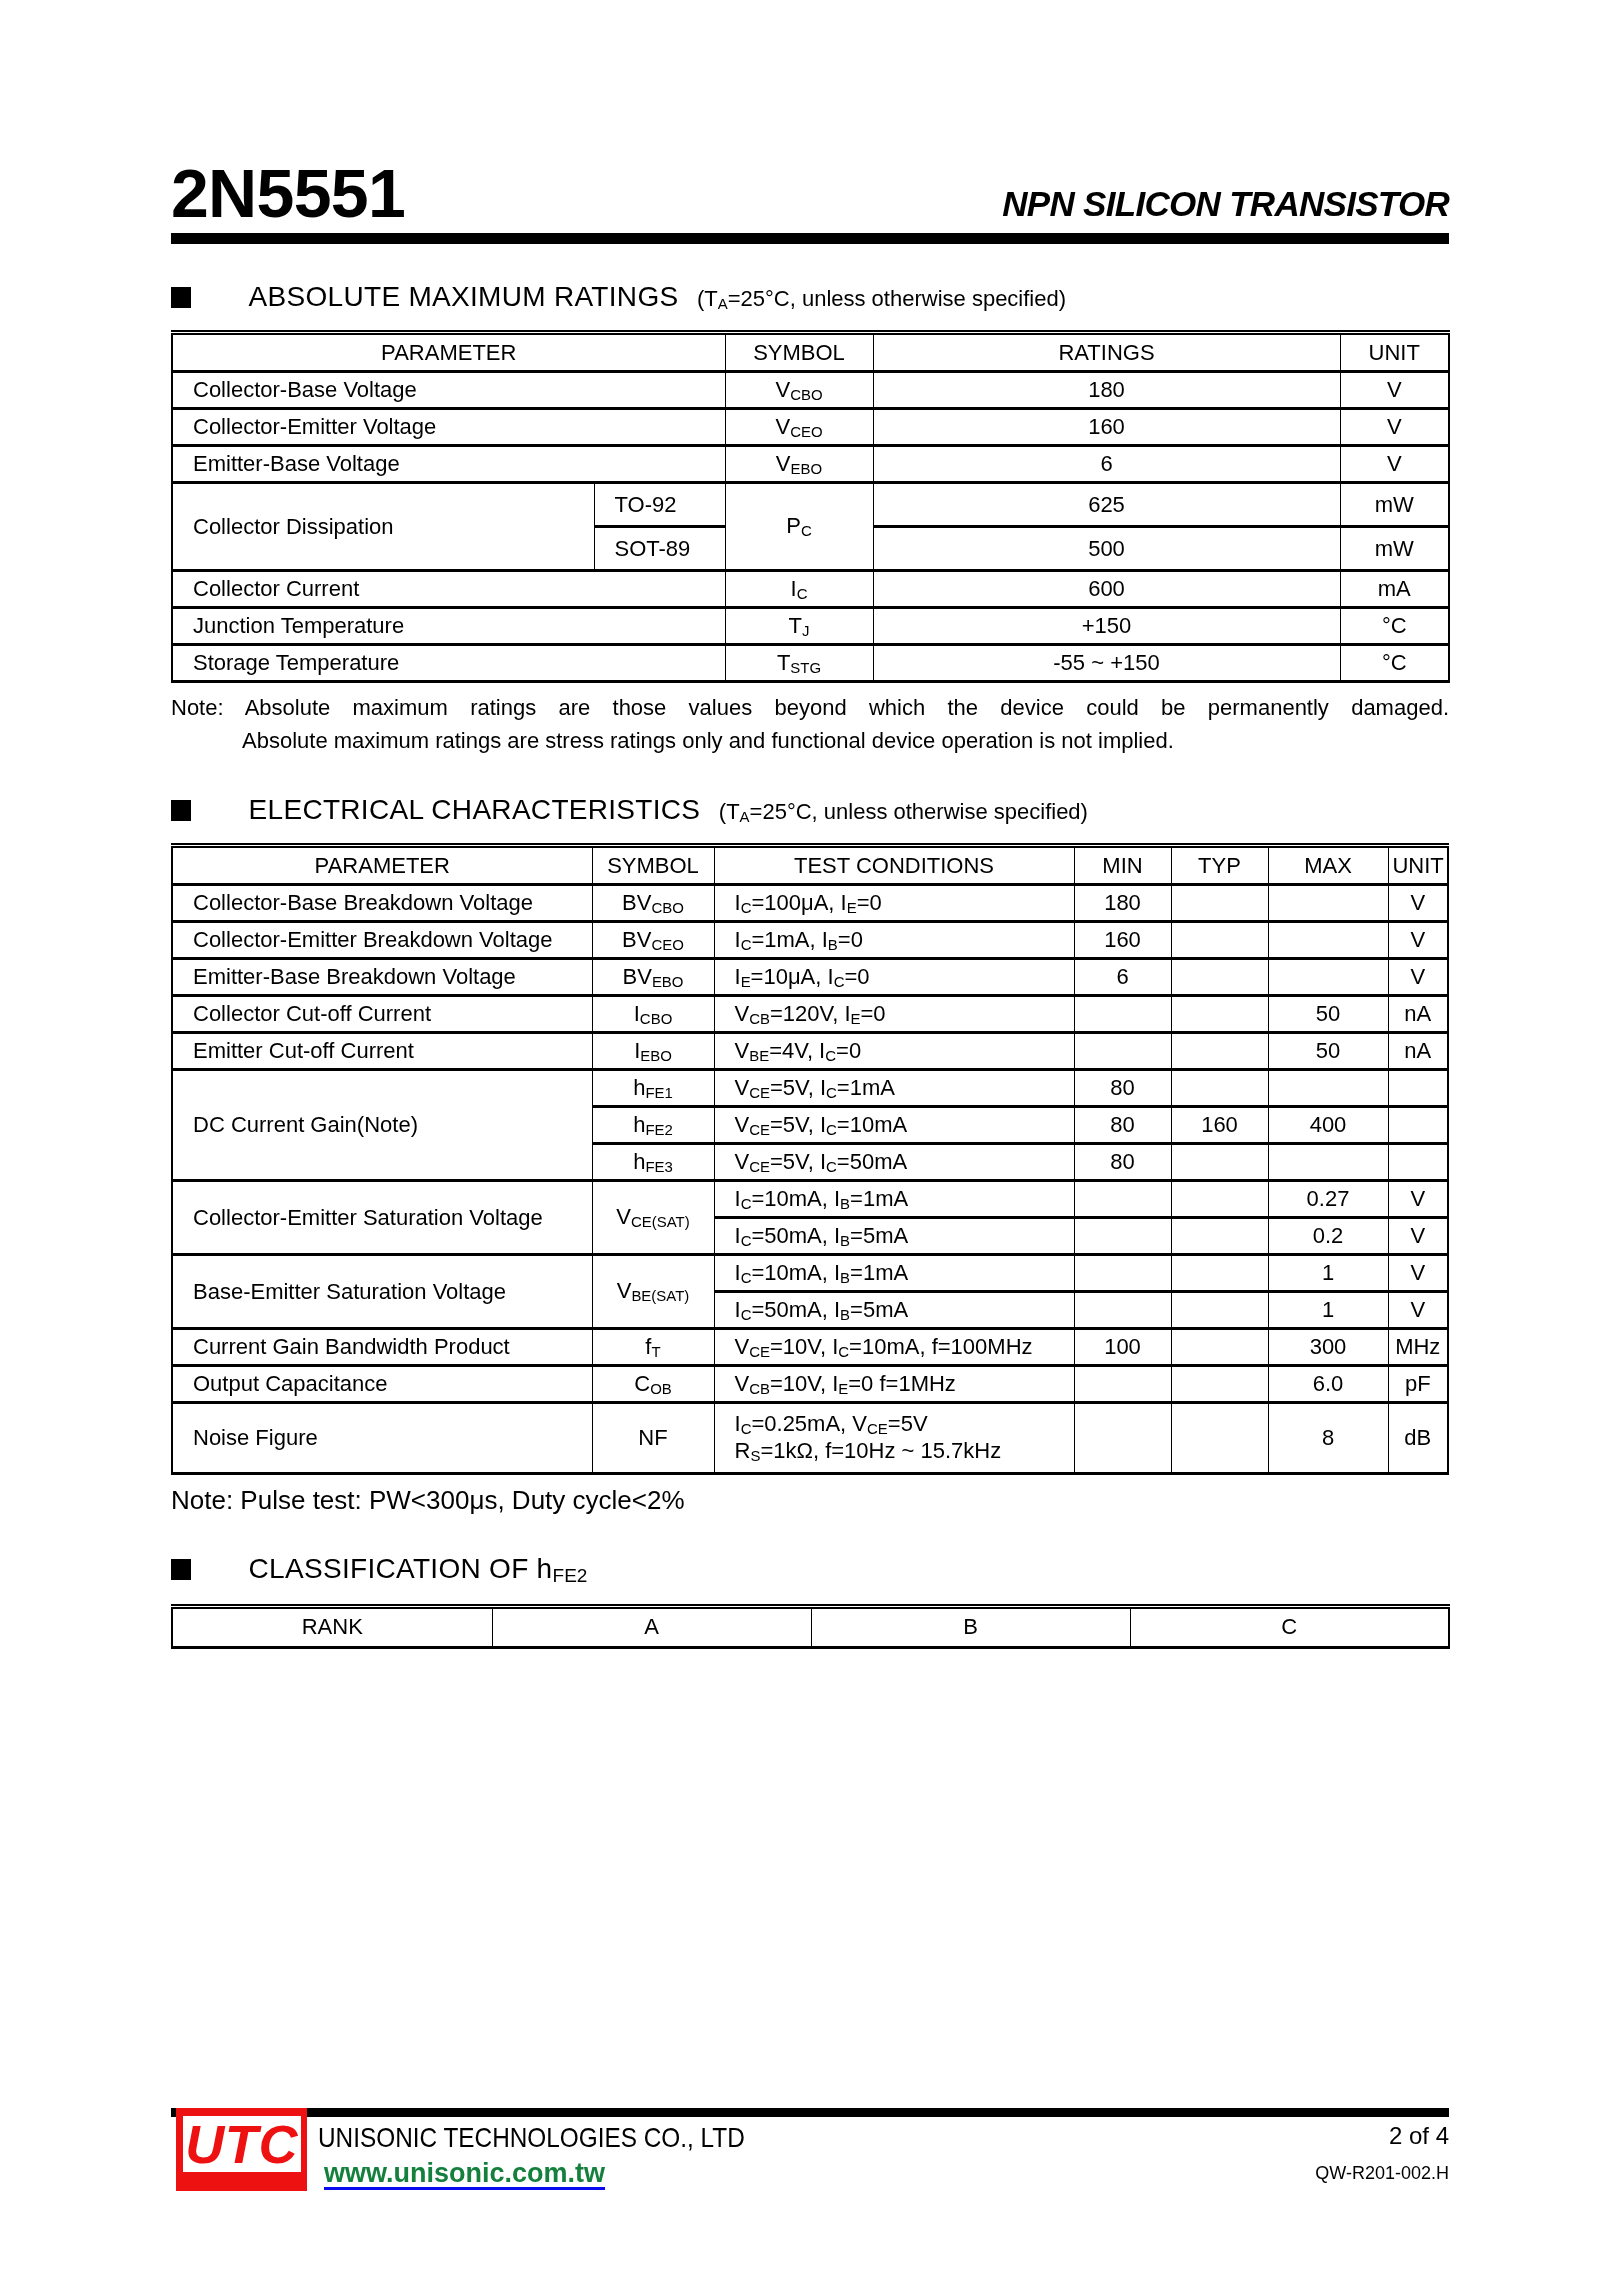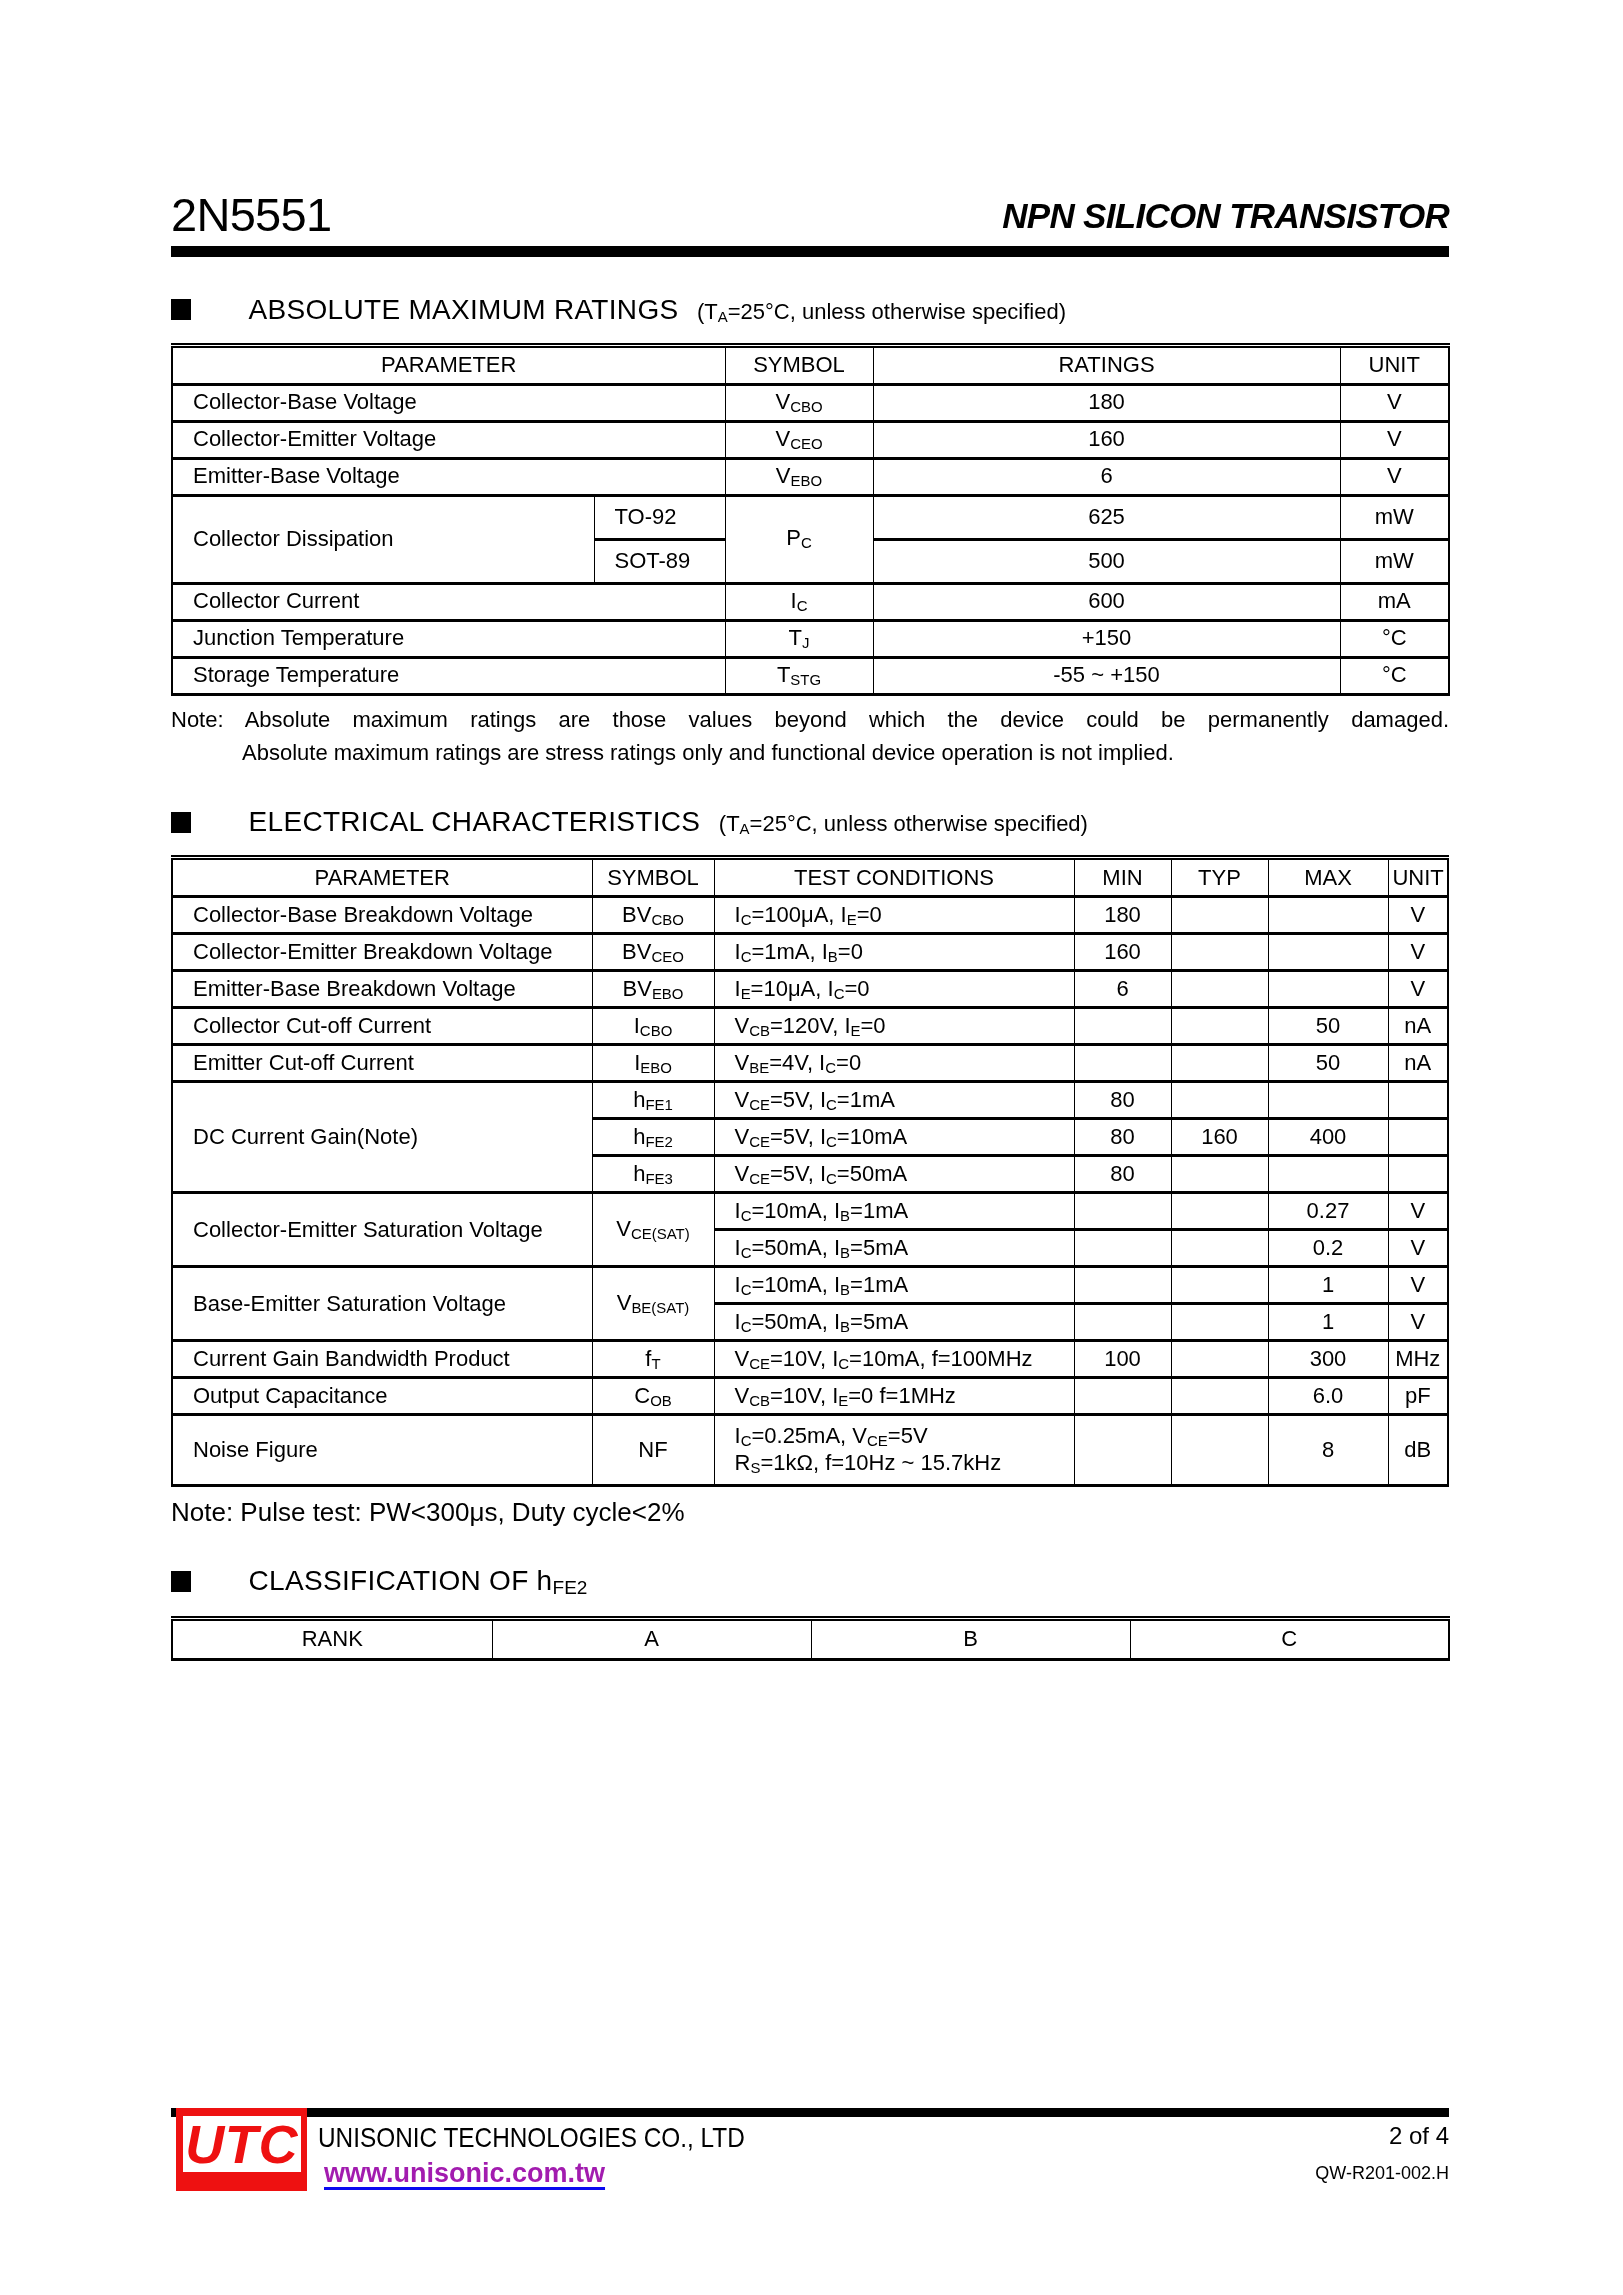--- a/index.html
+++ b/index.html
@@ -2,21 +2,21 @@
 <html style="font-size:10.5px"><head>
 <meta charset="utf-8">
 <style>
   html,body{margin:0;padding:0;background:#fff;}
   .page{position:relative;width:1623px;height:2295px;background:#fff;color:#000;
         font-family:"Liberation Sans","DejaVu Sans",sans-serif;overflow:hidden;}
   .content{position:absolute;left:171px;top:0;width:1278px;}
 
   
   .header-row{display:flex;justify-content:space-between;align-items:flex-end;padding-top:161px;}
-  .part-no{font-size:47px;font-weight:normal;line-height:0.95;letter-spacing:-0.7px;margin-top:32px;}
+  .part-no{font-size:68px;font-weight:bold;line-height:0.95;letter-spacing:-0.7px;}
   .doc-type{font-size:35px;font-weight:bold;font-style:italic;padding-bottom:1.3px;letter-spacing:-0.7px;}
   .rule{height:11px;background:#000;margin-top:7.9px;}
 
   
   .sec{display:flex;align-items:baseline;margin-top:37px;gap:8px;}
   .sec .bullet{align-self:center;width:19.6px;height:21px;background:#000;margin-right:50px;flex:0 0 auto;}
   .sec-title{font-size:28px;letter-spacing:0.3px;white-space:nowrap;}
   .sec-cond{font-size:22px;margin-left:10.5px;white-space:nowrap;}
 
   
@@ -336,18 +336,18 @@
   </div>
 
   <div class="footer">
     <div class="f-bar"></div>
     <div class="f-logo" style="background: rgb(238, 17, 17);">
       <div class="f-logo-inner">
         <span class="f-logo-text" style="color: rgb(238, 17, 17);">UTC</span>
       </div>
     </div>
     <div class="f-company">UNISONIC TECHNOLOGIES CO., LTD</div>
-    <span class="f-url" style="color: #a21caf; text-decoration-color: rgb(10, 10, 240);">www.unisonic.com.tw</span>
+    <span class="f-url" style="color: #15803d; text-decoration-color: rgb(10, 10, 240);">www.unisonic.com.tw</span>
     <div class="f-page">2 of 4</div>
     <div class="f-doc">QW-R201-002.H</div>
   </div>
 </div>
 
 
 </body></html>

